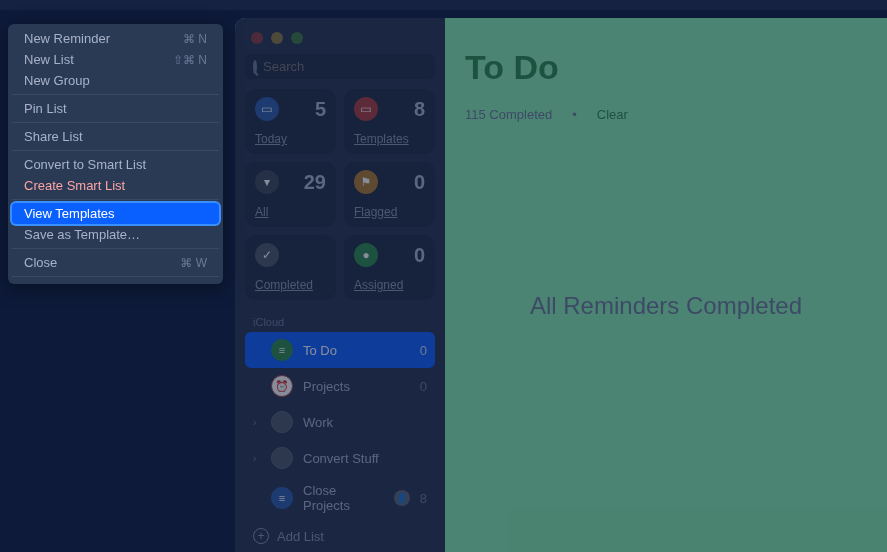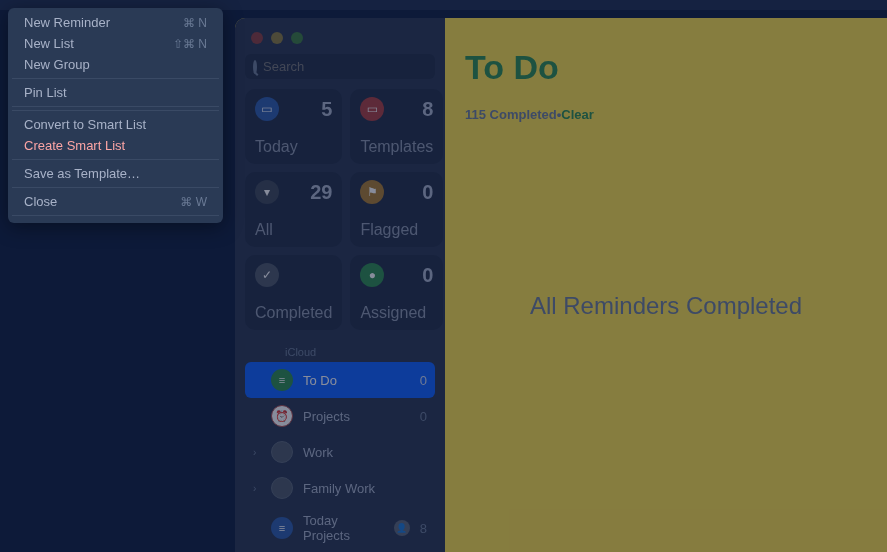--- a/index.html
+++ b/index.html
@@ -5,70 +5,70 @@
     * { margin: 0; padding: 0; box-sizing: border-box; font-family: -apple-system, BlinkMacSystemFont, "Segoe UI", sans-serif; }
     body { width: 887px; height: 552px; background: #0a1a3a; overflow: hidden; position: relative; }
     
     
     .overlay { position: absolute; inset: 0; background: rgba(15, 25, 55, 0.5); z-index: 5; pointer-events: none; }
     
     
     .menubar { height: 10px; background: #1a2a4a; display: flex; padding: 0 10px; gap: 20px; }
     
     
-    .dropdown { position: absolute; left: 8px; top: 8px; width: 215px; background: #2a3a55; border-radius: 6px; padding: 4px; z-index: 10; box-shadow: 0 4px 20px rgba(0,0,0,0.4); }
+    .dropdown { position: absolute; left: 8px; top: 24px; width: 215px; background: #2a3a55; border-radius: 6px; padding: 4px; z-index: 10; box-shadow: 0 4px 20px rgba(0,0,0,0.4); }
     .menu-item { display: flex; justify-content: space-between; align-items: center; padding: 3px 12px; color: #a8b2c8; font-size: 13px; border-radius: 4px; cursor: default; }
     .menu-item.highlighted { background: #0a5fff; color: #fff; box-shadow: 0 0 0 2px #3a8fff; }
     .menu-item.disabled { color: #fca5a5; }
     .menu-sep { height: 1px; background: #3a4a65; margin: 3px 0; }
     .shortcut { color: #6a7a95; font-size: 12px; }
     
     
-    .app { position: absolute; left: 235px; top: 18px; right: 0; bottom: 0; background: #fde047; border-radius: 10px 0 0 0; display: flex; }
+    .app { position: absolute; left: 235px; top: 18px; right: 0; bottom: 0; background: #86efac; border-radius: 10px 0 0 0; display: flex; }
     
     
     .sidebar { width: 210px; background: #26334d; border-radius: 10px 0 0 0; padding: 10px; display: flex; flex-direction: column; }
     .traffic { display: flex; gap: 8px; padding: 4px 6px 10px; }
     .dot { width: 12px; height: 12px; border-radius: 50%; }
     .dot.red { background: #8a3a3a; }
     .dot.yellow { background: #8a7a3a; }
     .dot.green { background: #3a7a3a; }
     
     .search { display: flex; align-items: center; background: #1e2a42; border-radius: 6px; padding: 5px 8px; margin-bottom: 10px; }
     .search input { background: none; border: none; outline: none; color: #6a7a95; font-size: 13px; flex: 1; }
     .search-icon { width:14px; height:14px; border: 2px solid #6a7a95; border-radius:50%; position:relative; margin-right:6px;}
     .search-icon::after { content:''; position:absolute; width:2px; height:5px; background:#6a7a95; bottom:-4px; right:-2px; transform:rotate(-45deg);}
     
     .cards { display: grid; grid-template-columns: 1fr 1fr; gap: 8px; margin-bottom: 12px; }
     .card { background: #1e2a42; border-radius: 10px; padding: 8px 10px; display: flex; flex-direction: column; }
     .card-top { display: flex; justify-content: space-between; align-items: center; }
     .card-icon { width: 24px; height: 24px; border-radius: 50%; display:flex; align-items:center; justify-content:center; font-size:12px; color:#fff; }
     .card-count { font-size: 20px; font-weight: 700; color: #a8b2c8; }
-    .card-label { font-size: 16px; color: #8a95aa; margin-top: 17px; font-weight:500;}
+    .card-label { font-size: 12px; color: #8a95aa; margin-top: 11px; font-weight:500;text-decoration:underline;}
     .ic-today{background:#2a5aaa;} .ic-sched{background:#aa3a3a;} .ic-all{background:#3a4555;} .ic-flag{background:#aa7a2a;} .ic-comp{background:#4a5565;} .ic-assign{background:#2a8a4a;}
     
-    .section-label { font-size: 11px; color: #6a7a95; padding: 4px 8px; margin-left: 32px; }
+    .section-label { font-size: 11px; color: #6a7a95; padding: 4px 8px; }
     .list-row { display: flex; align-items: center; padding: 7px 8px; border-radius: 6px; gap: 10px; font-size: 13px; }
     .list-row.selected { background: #0a5fff; color: #fff; }
     .list-row .chev { color: #6a7a95; font-size: 10px; width:8px;}
     .list-icon { width: 22px; height: 22px; border-radius: 50%; display:flex; align-items:center; justify-content:center; font-size:11px; }
     .li-green{background:#2a8a4a; color:#fff;} .li-red{background:#fff; border:1px solid #aa4a4a;} .li-gray{background:#4a5565; border:1px solid #5a6575;} .li-blue{background:#2a5aaa; color:#fff;}
     .list-name { flex: 1; color: #a8b2c8; }
     .list-row.selected .list-name { color: #fff; }
     .list-count { color: #6a7a95; font-size: 13px; }
     .list-row.selected .list-count { color: #cdd8f0; }
     .shared-icon { width:16px; height:16px; border-radius:50%; background:#5a6575; font-size:9px; display:flex; align-items:center; justify-content:center; color:#ccc;}
     
     .add-list { display:flex; align-items:center; gap:8px; padding:8px; font-size:13px; color:#8a95aa; margin-top:auto; }
     .add-list .plus { width:16px; height:16px; border:1.5px solid #8a95aa; border-radius:50%; display:flex; align-items:center; justify-content:center; font-size:12px; line-height:1;}
     
     
     .content { flex: 1; padding: 30px 20px; }
     .title { font-size: 34px; font-weight: 700; color: #2a8a4a; margin-bottom: 20px; }
-    .meta { display: flex; align-items: center; gap: 0; font-size: 13px; color: #6a7a95; font-weight: bold; }
+    .meta { display: flex; align-items: center; gap: 20px; font-size: 13px; color: #6a7a95; }
     .meta .clear { color: #2a8a4a; }
     .empty-msg { text-align: center; color: #6a7a95; font-size: 24px; margin-top: 170px; }
   </style>
 </head>
 <body>
 
 <div class="menubar"></div>
 
 <div class="app">
   <div class="sidebar">
@@ -141,27 +141,27 @@
         </div>
         <div class="list-row">
           <span class="chev">›</span>
           <div class="list-icon li-gray"></div>
           <span class="list-name">Work</span>
           <span class="list-count"></span>
         </div>
         <div class="list-row">
           <span class="chev">›</span>
           <div class="list-icon li-gray"></div>
-          <span class="list-name">Family Work</span>
+          <span class="list-name">Convert Stuff</span>
           <span class="list-count"></span>
         </div>
         <div class="list-row">
           <span class="chev"></span>
           <div class="list-icon li-blue">≡</div>
-          <span class="list-name">Today Projects</span>
+          <span class="list-name">Close Projects</span>
           <span class="shared-icon">👤</span>
           <span class="list-count">8</span>
         </div>
       </div>
     <div class="add-list">
       <span class="plus">+</span>
       <span>Add List</span>
     </div>
   </div>
   <div class="content">
@@ -187,28 +187,34 @@
       <span class="shortcut">⇧⌘ N</span>
     </div>
     <div class="menu-item">
       <span>New Group</span>
     </div>
     <div class="menu-sep"></div>
     <div class="menu-item">
       <span>Pin List</span>
     </div>
     <div class="menu-sep"></div>
+    <div class="menu-item">
+      <span>Share List</span>
+    </div>
     <div class="menu-sep"></div>
     <div class="menu-item">
       <span>Convert to Smart List</span>
     </div>
     <div class="menu-item disabled">
       <span>Create Smart List</span>
     </div>
     <div class="menu-sep"></div>
+    <div class="menu-item highlighted">
+      <span>View Templates</span>
+    </div>
     <div class="menu-item">
       <span>Save as Template…</span>
     </div>
     <div class="menu-sep"></div>
     <div class="menu-item">
       <span>Close</span>
       <span class="shortcut">⌘ W</span>
     </div>
     <div class="menu-sep"></div>
   </div>

